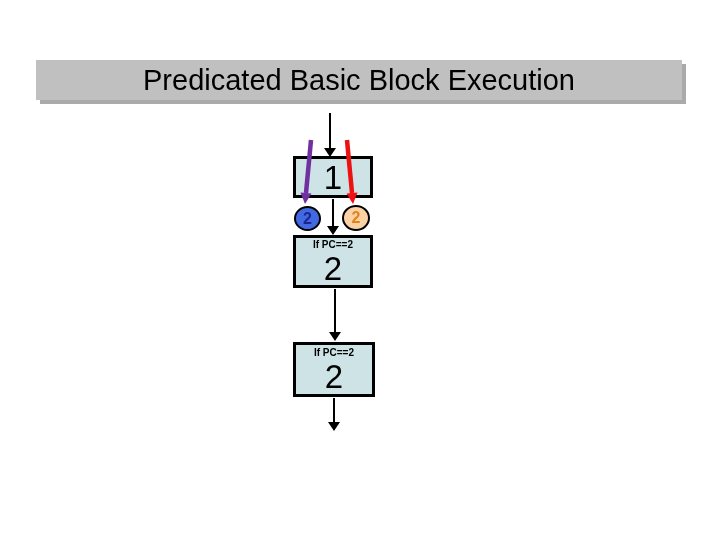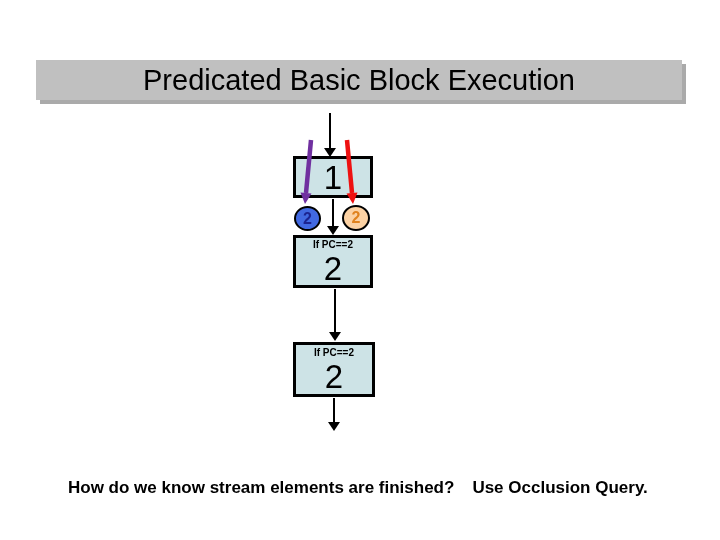--- a/index.html
+++ b/index.html
@@ -83,17 +83,14 @@
     <line x1="333" y1="199" x2="333" y2="226" stroke-width="2" stroke="#000000"></line>
     <polygon points="327,226 339,226 333,235" fill="#000000"></polygon>
 
     <line x1="335" y1="289" x2="335" y2="332" stroke-width="2" stroke="#000000"></line>
     <polygon points="329,332 341,332 335,341" fill="#000000"></polygon>
 
     <line x1="334" y1="398" x2="334" y2="422" stroke-width="2" stroke="#000000"></line>
     <polygon points="328,422 340,422 334,431" fill="#000000"></polygon>
   </svg>
 
-  <div class="footer">
-    <span>How do we know stream elements are finished?</span><span class="footer-answer">Use Occlusion Query.</span>
-  </div>
 
 </div>
 
 </body></html>

